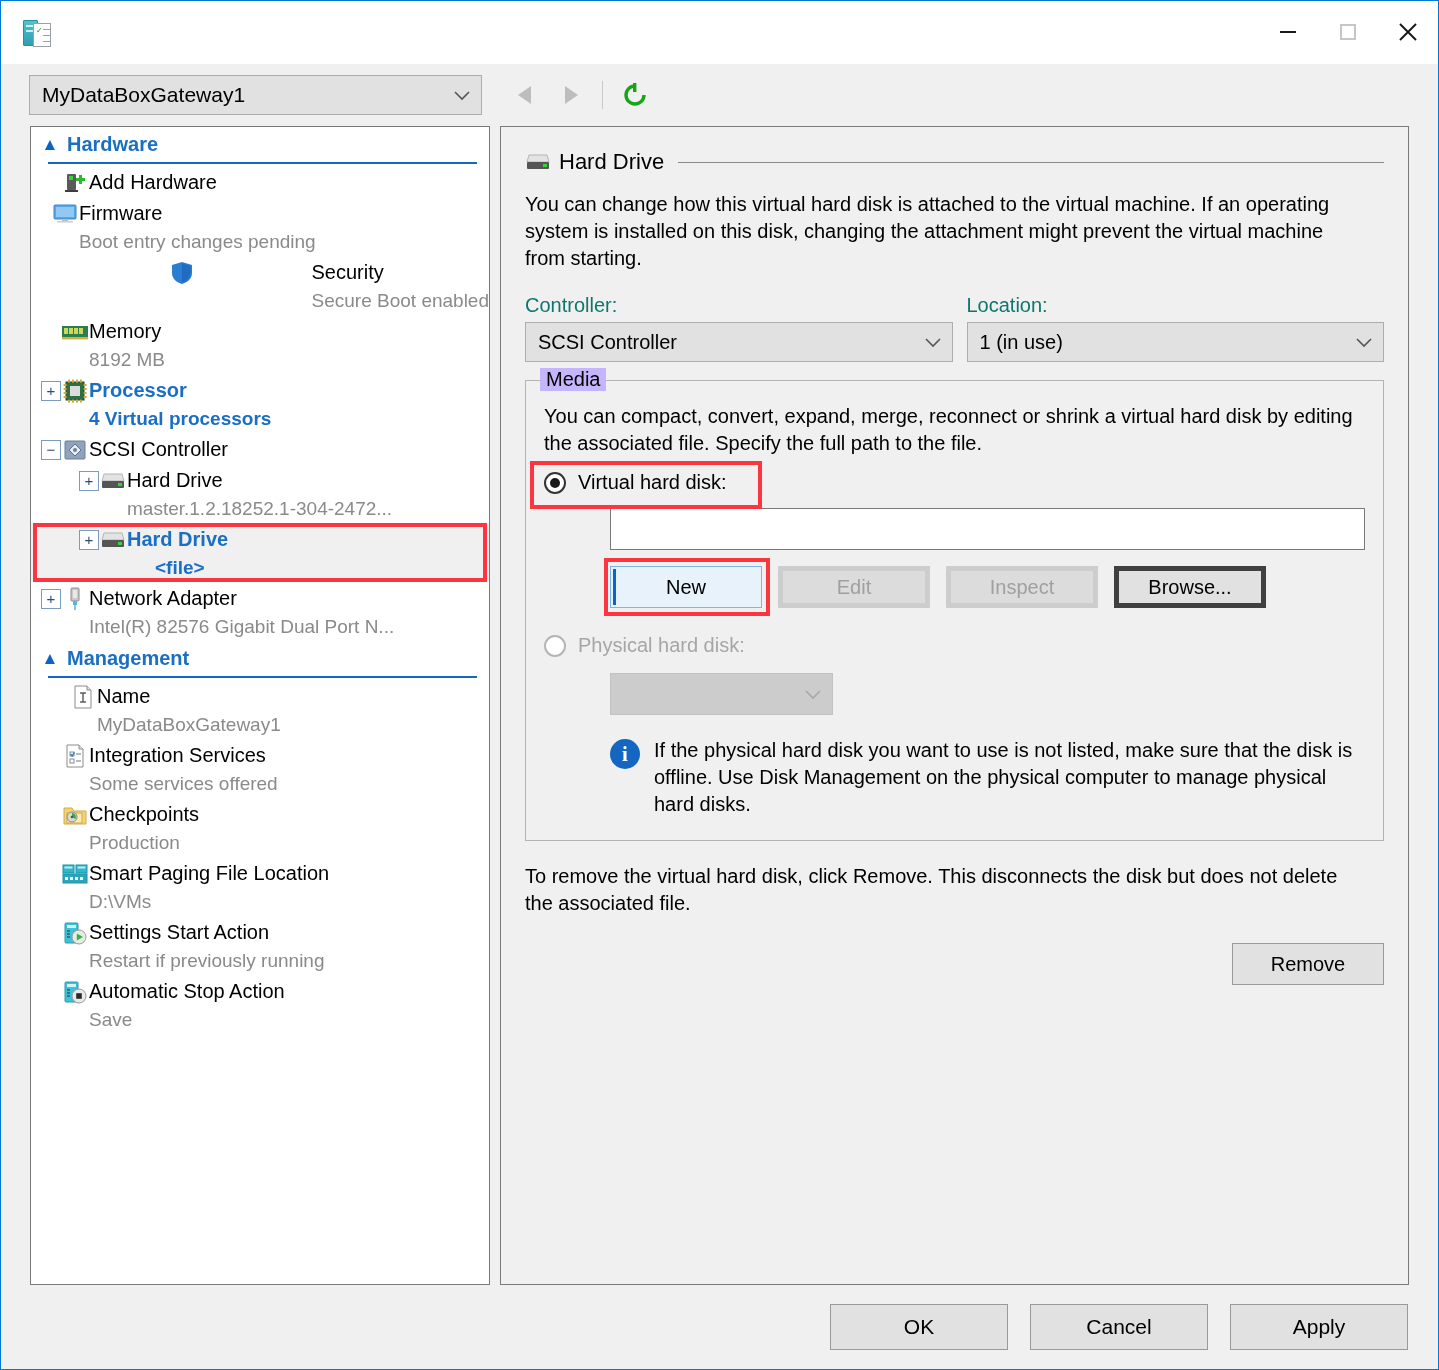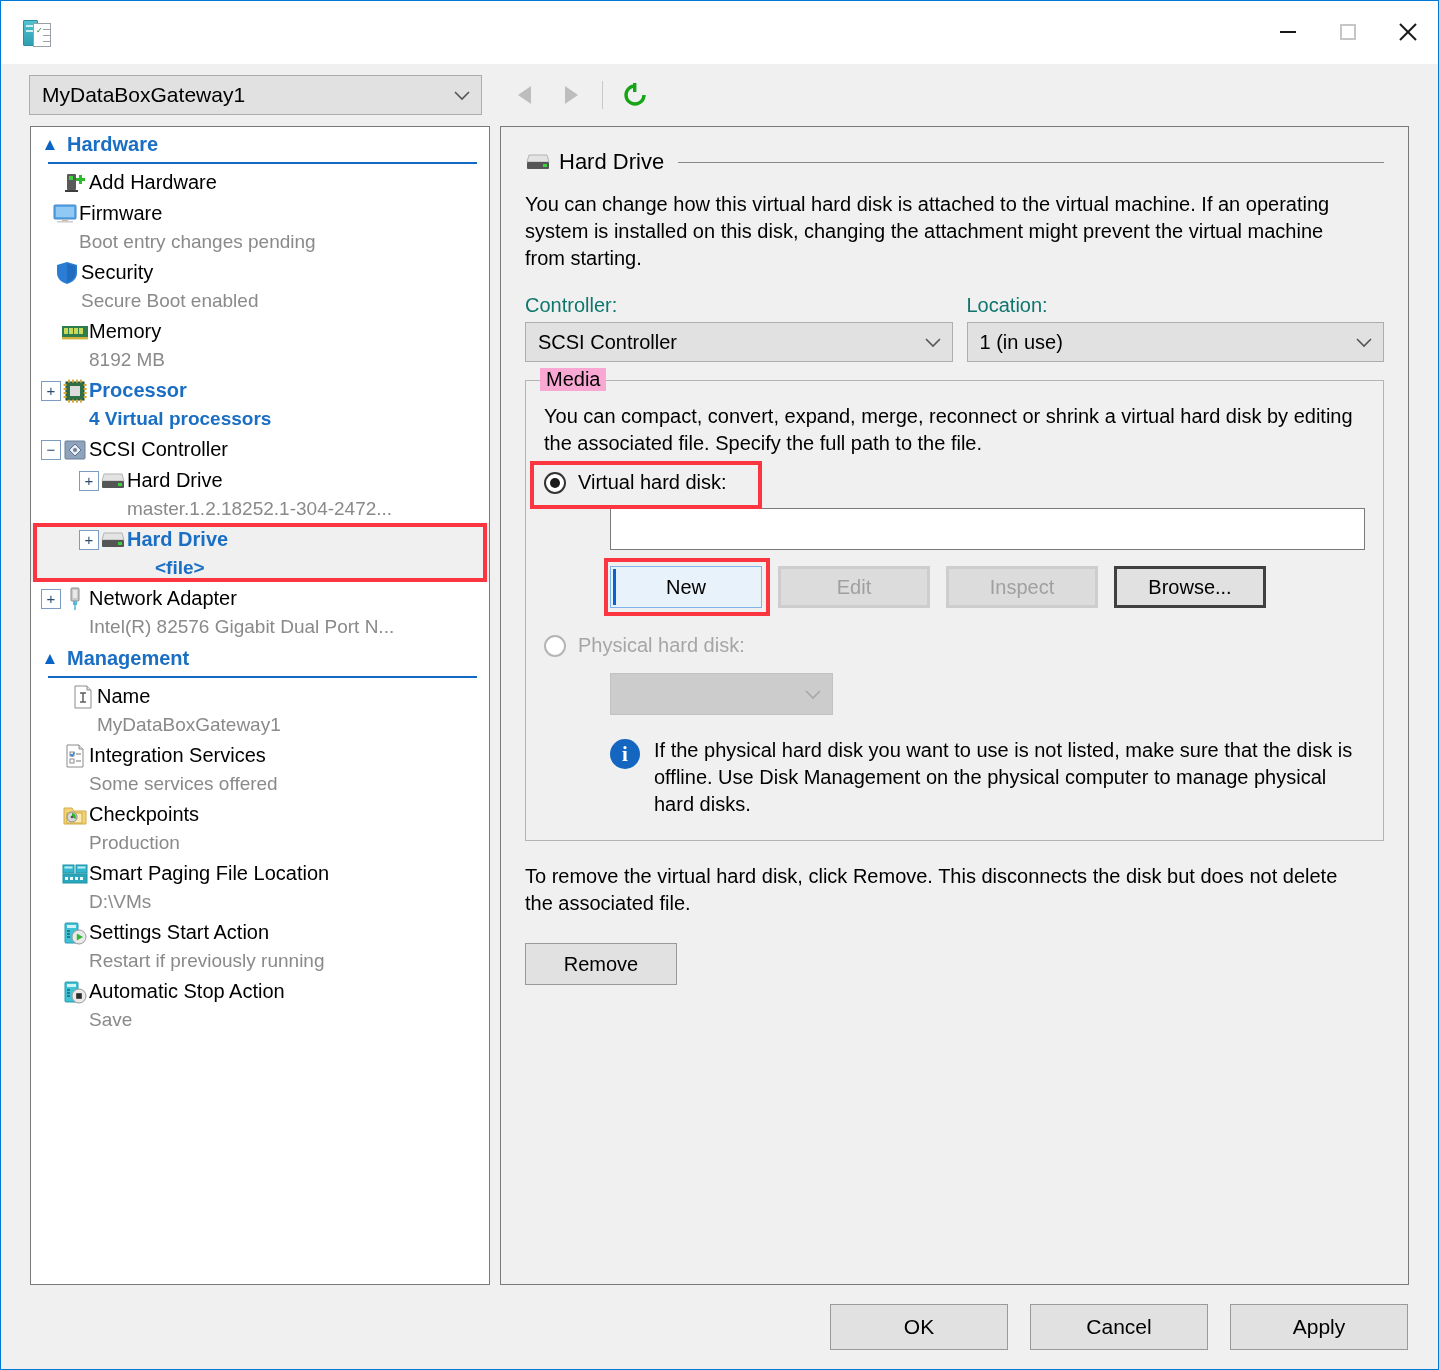--- a/index.html
+++ b/index.html
@@ -225,21 +225,21 @@
   
   .groupbox {
     border: 1px solid #b4b4b4;
     position: relative;
     margin-top: 14px;
     padding: 22px 18px 22px 18px;
   }
   .groupbox > .gbtitle {
     position: absolute;
     top: -13px; left: 14px;
-    background: #f9a8d4;
+    background: #c4b5fd;
     padding: 0 6px;
     font-size: 20px; color: #000;
   }
   .radiorow {
     display: flex; align-items: center;
     position: relative;
     margin: 6px 0 0 0;
   }
   .radio {
     width: 22px; height: 22px; border-radius: 50%;
@@ -262,21 +262,21 @@
     border: 1px solid #7a7a7a;
   }
   .btnrow {
     margin: 16px 0 0 66px;
     display: flex; gap: 16px;
     position: relative;
   }
   .btn {
     width: 152px; height: 42px;
     background: #e1e1e1;
-    border: 3px solid #404040;
+    border: 5px solid #404040;
     display: flex; align-items: center; justify-content: center;
     font-size: 20px; color: #000;
   }
   .btn.disabled { color: #a0a0a0; background: #dcdcdc; border-color: #cdcdcd; }
   .btn.focus {
     background: #e7f2fb; border: 1px solid #7eb4ea;
     position: relative;
   }
   .btn.focus::before {
     content:""; position:absolute; left:2px; top:2px; bottom:2px; width:3px;
@@ -300,21 +300,21 @@
     display: flex; align-items: center; justify-content: center;
     font-size: 21px; font-weight: bold;
     font-family: "Liberation Serif", serif;
     margin-top: 2px;
   }
   .infotext { font-size: 20px; color: #000; line-height: 27px; max-width: 760px; }
   .removetext {
     font-size: 20px; color: #000; line-height: 27px;
     margin: 22px 0 0 0; max-width: 840px;
   }
-  .removerow { display: flex; justify-content: flex-start; margin-top: 26px; }
+  .removerow { display: flex; justify-content: flex-end; margin-top: 26px; }
   .btn-remove {
     width: 152px; height: 42px;
     background: #e1e1e1; border: 1px solid #9a9a9a;
     display: flex; align-items: center; justify-content: center;
     font-size: 20px; color: #000;
   }
   
   .footer {
     height: 84px; flex: none;
     background: #f0f0f0;
@@ -421,21 +421,21 @@
                 <rect x="3" y="3" width="18" height="10" fill="#8fc9f4"></rect>
                 <rect x="9" y="15" width="6" height="2" fill="#bcbcbc"></rect>
                 <rect x="4" y="17" width="16" height="1.6" fill="#cfcfcf"></rect>
               </svg>
             </span>
             <span class="rowtexts">
               <span class="rtitle ">Firmware</span>
               <span class="rsub " style="margin-left:0">Boot entry changes pending</span>
             </span>
           </div>
-          <div class="row " style="padding-left:2px;">
+          <div class="row " style="padding-left:2px;justify-content:space-between;">
             <span class="expspacer"></span>
             <span class="ico">
               <svg width="22" height="24" viewBox="0 0 22 24">
                 <path d="M11 1 L21 4 V12 C21 18 16 21.5 11 23 C6 21.5 1 18 1 12 V4 Z" fill="#2b7cd3"></path>
                 <path d="M11 2.6 L19.4 5.1 V12 C19.4 17 15.2 20 11 21.3 Z" fill="#1f6cc0"></path>
               </svg>
             </span>
             <span class="rowtexts">
               <span class="rtitle ">Security</span>
               <span class="rsub " style="margin-left:0">Secure Boot enabled</span>

